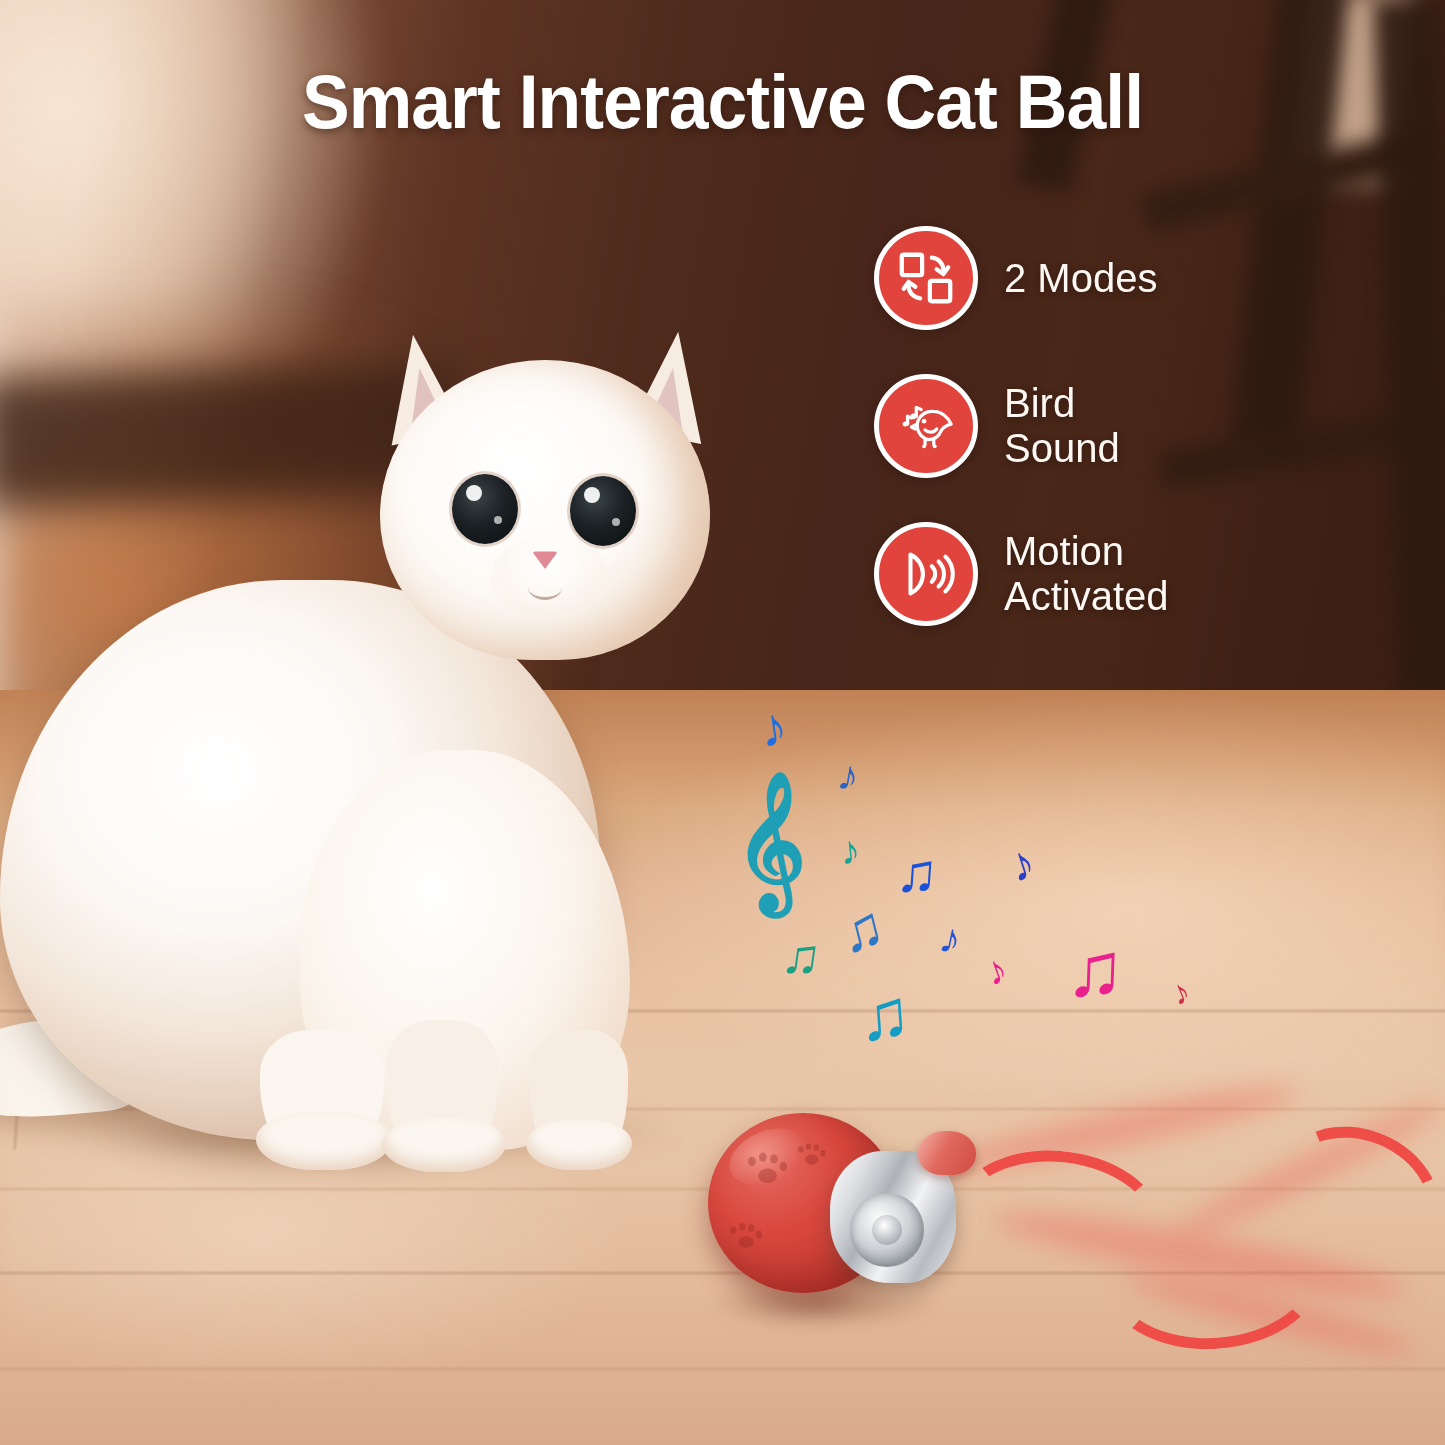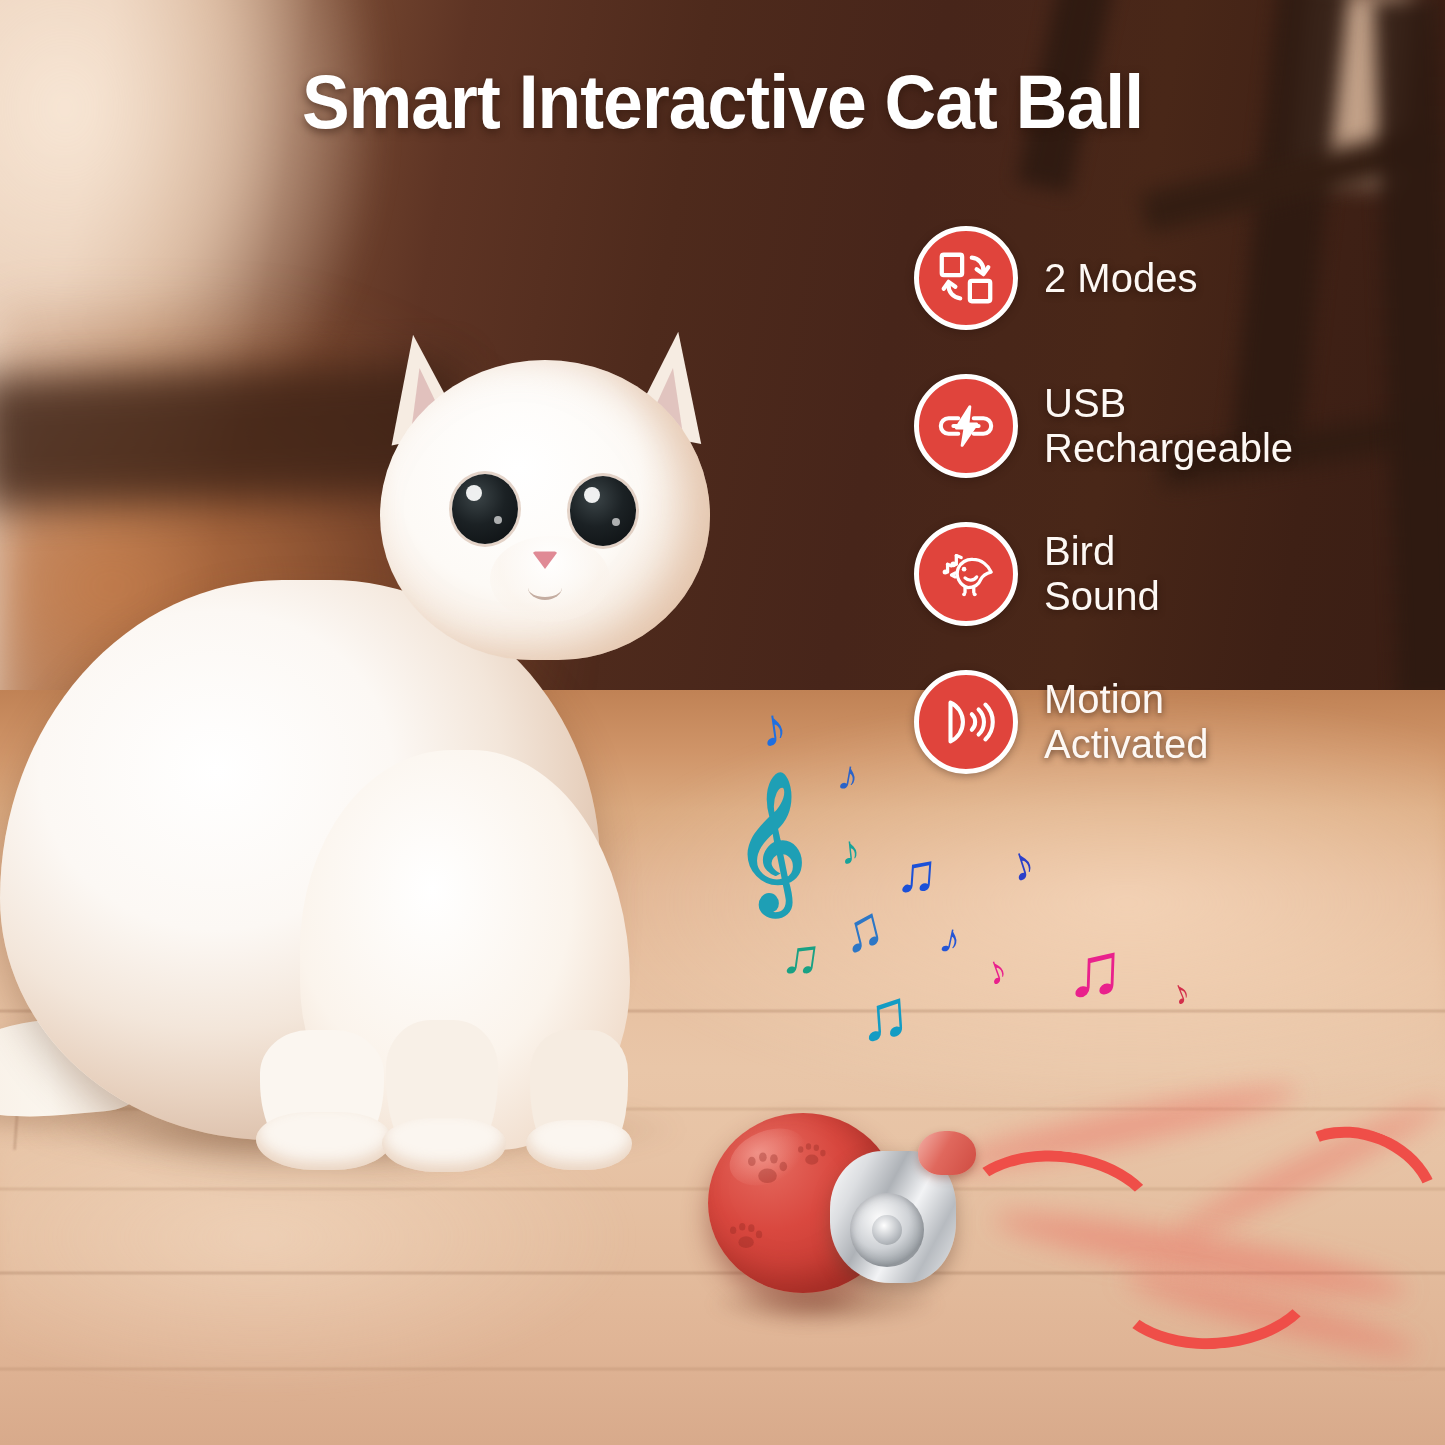--- a/index.html
+++ b/index.html
@@ -185,21 +185,21 @@
   
   #title{
     position:absolute;left:0;right:0;top:58px;text-align:center;
     color:#ffffff;font-size:76px;font-weight:700;letter-spacing:-1px;
     font-family:"Liberation Sans","DejaVu Sans",sans-serif;
     text-shadow:0 3px 10px rgba(40,18,10,.55);
     transform:scaleX(.94);
   }
 
   
-  #features{position:absolute;left:914px;top:216px;width:430px;}
+  #features{position:absolute;left:874px;top:216px;width:430px;}
   .feature{display:flex;align-items:center;margin-bottom:24px;height:124px;}
   .fi-wrap{width:104px;height:104px;flex:0 0 104px;position:relative;}
   .fi-circle{
     position:absolute;inset:0;border-radius:50%;
     background:#e0443c;border:5px solid #ffffff;
     box-shadow:0 2px 8px rgba(35,15,8,.35);
     display:flex;align-items:center;justify-content:center;
   }
   .fi-circle svg{width:62px;height:62px;display:block;}
   .f-label{
@@ -335,34 +335,20 @@
             <path d="M38 11 a13 13 0 0 1 12 14"></path>
             <path d="M55 21 l-5 7 -7 -5"></path>
             <path d="M26 53 a13 13 0 0 1 -12 -14"></path>
             <path d="M9 43 l5 -7 7 5"></path>
           </svg>
         </div>
       </div>
       <div class="f-label">2 Modes</div>
     </div>
 
-    <div class="feature">
-      <div class="fi-wrap">
-        <div class="fi-circle">
-          <svg viewBox="0 0 64 64" fill="none" stroke="#fff" stroke-width="4.2" stroke-linecap="round" stroke-linejoin="round">
-            <path d="M24 24 H14 a8 8 0 0 0 0 16 h10"></path>
-            <path d="M40 24 h10 a8 8 0 0 1 0 16 H40"></path>
-            <path d="M19 32 h7 M38 32 h7"></path>
-            <path d="M36 12 L22 34 h9 L28 52 L43 30 h-9 z" fill="#fff" stroke="#fff" stroke-width="3"></path>
-          </svg>
-        </div>
-      </div>
-      <div class="f-label">USB
-Rechargeable</div>
-    </div>
 
     <div class="feature">
       <div class="fi-wrap">
         <div class="fi-circle">
           <svg viewBox="0 0 64 64" fill="none" stroke="#fff" stroke-width="3.4" stroke-linecap="round" stroke-linejoin="round">
             <path d="M24 26 a15 15 0 0 1 15 -9 c9 0 16 6 19 13 c-5 1 -9 4 -11 8 c-2 5 -7 8 -13 8 a15 15 0 0 1 -10 -20 z"></path>
             <circle cx="30" cy="27" r="2.4" fill="#fff" stroke="none"></circle>
             <path d="M21 31 l-4 2 4 2"></path>
             <path d="M31 36 a8 8 0 0 0 12 -1"></path>
             <path d="M31 46 v5 M40 46 v5"></path>

